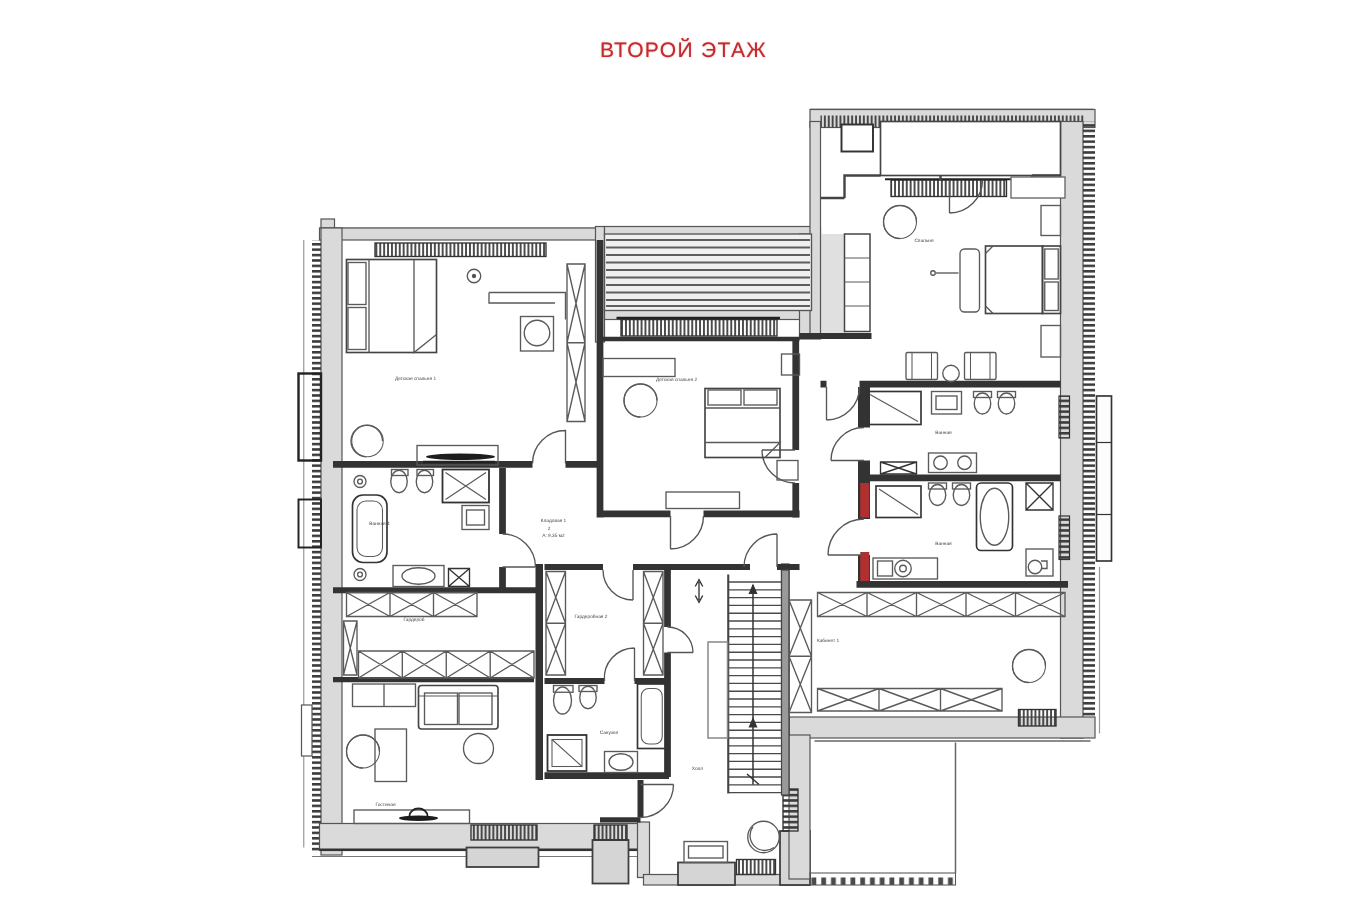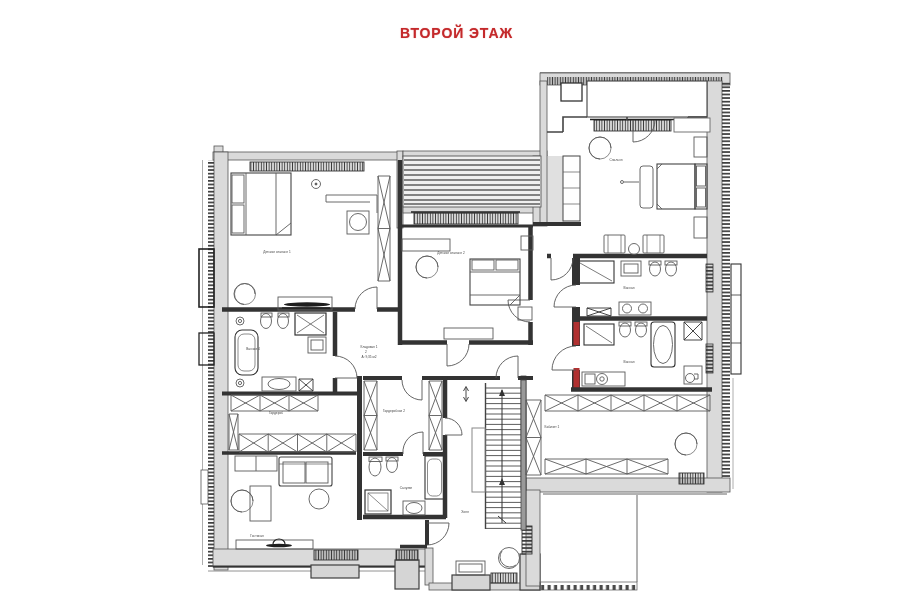--- a/index.html
+++ b/index.html
@@ -4,21 +4,21 @@
 <style>
 html,body{margin:0;padding:0;background:#ffffff;}
 #page{position:relative;width:900px;height:600px;background:#ffffff;overflow:hidden;font-family:"Liberation Sans",sans-serif;}
 svg{position:absolute;left:0;top:0;filter:blur(0.35px);}
 .t{fill:#444;font-family:"Liberation Sans",sans-serif;font-size:3.2px;text-anchor:middle;}
 </style>
 </head>
 <body>
 <div id="page">
 
-<div style="position:absolute;left:400px;top:25px;width:130px;color:#c4292b;font-weight:bold;font-size:14px;letter-spacing:0.9px;text-shadow:0 0 1px rgba(198,40,40,0.55);">ВТОРОЙ ЭТАЖ</div>
+<div style="position:absolute;left:400px;top:25px;width:130px;color:#c4292b;font-weight:normal;font-size:14px;letter-spacing:0.9px;text-shadow:0 0 1px rgba(198,40,40,0.55);">ВТОРОЙ ЭТАЖ</div>
 <svg width="900" height="600" viewBox="0 0 900 600">
 <defs>
 <pattern id="tickH" width="7" height="3.6" patternUnits="userSpaceOnUse">
 <rect x="0" y="0" width="7" height="1.7" fill="#3c3c3c"></rect>
 </pattern>
 <pattern id="tickV" width="2.6" height="12" patternUnits="userSpaceOnUse">
 <rect x="0.7" y="0" width="1.2" height="12" fill="#3c3c3c"></rect>
 </pattern>
 <pattern id="dotB" width="6.5" height="8" patternUnits="userSpaceOnUse">
 <rect x="1.5" y="1" width="3.2" height="5" fill="#4a4a4a"></rect>

